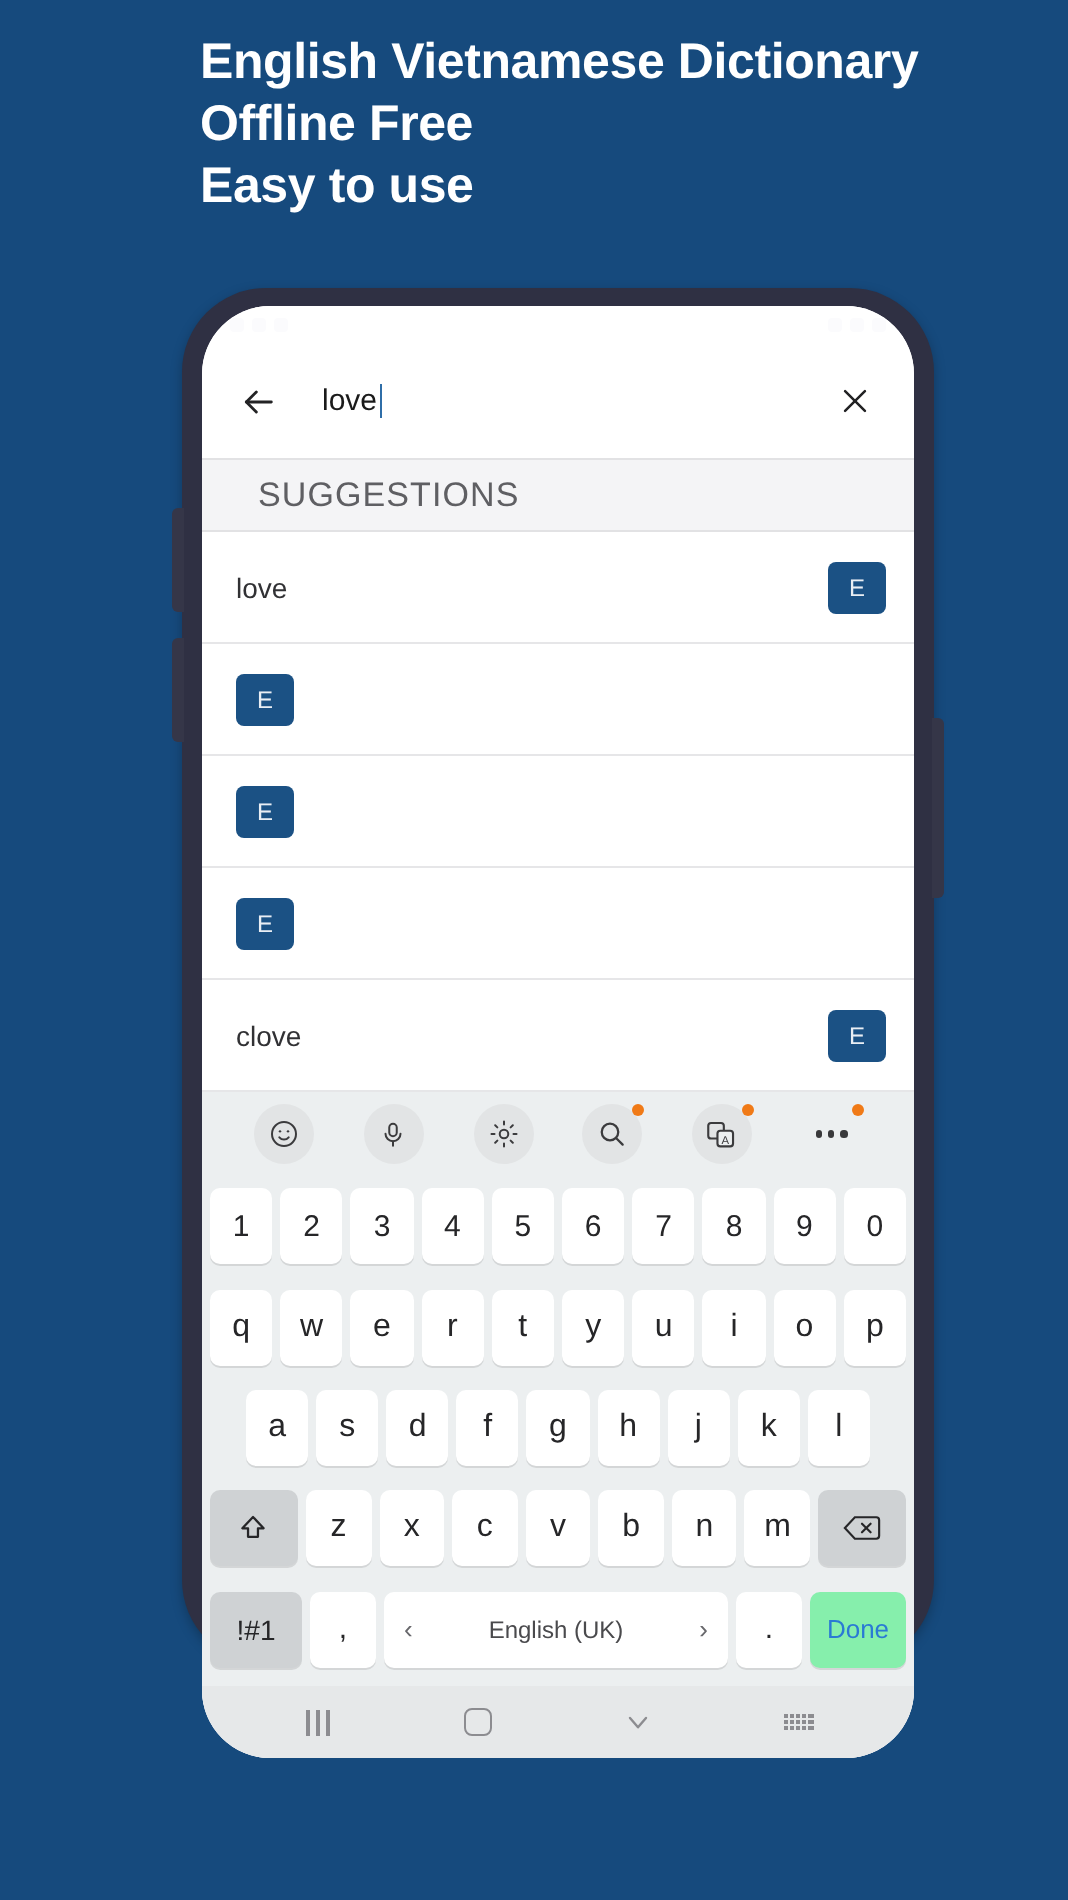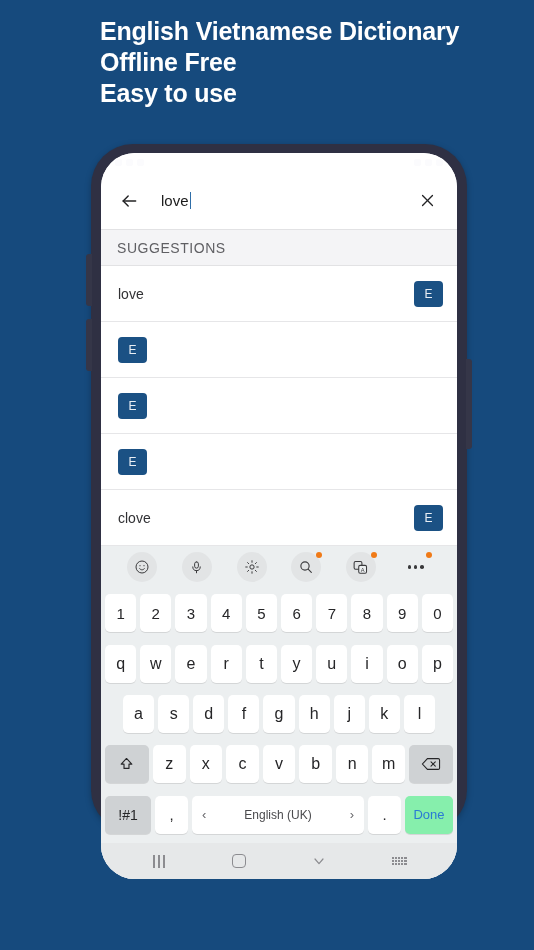--- a/index.html
+++ b/index.html
@@ -97,22 +97,22 @@
     margin-left: 1px;
   }
 
   
   .sugg-header {
     flex: 0 0 37px;
     background: #f4f4f6;
     border-top: 1px solid #e2e2e4;
     border-bottom: 1px solid #e2e2e4;
     display: flex; align-items: center;
-    padding-left: 16px;
-    font-size: 14px;
+    padding-left: 28px;
+    font-size: 17px;
     letter-spacing: 0.55px;
     color: #5f5f63;
   }
 
   
   .sugg-list { flex: 0 0 auto; background: #ffffff; }
   .sugg-row {
     height: 56px;
     display: flex; align-items: center;
     padding: 0 14px 0 17px;

